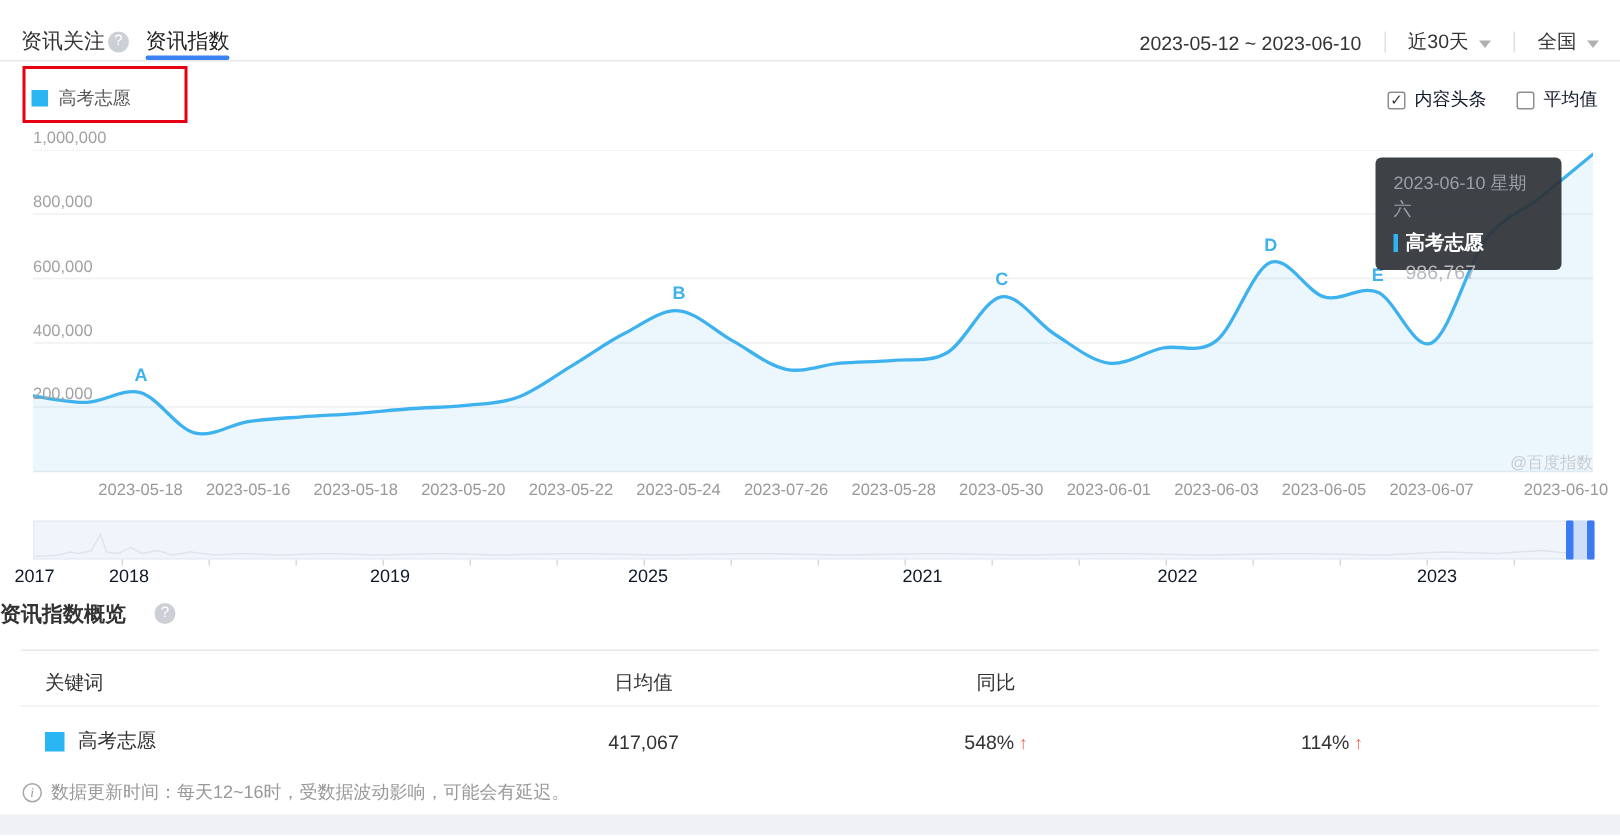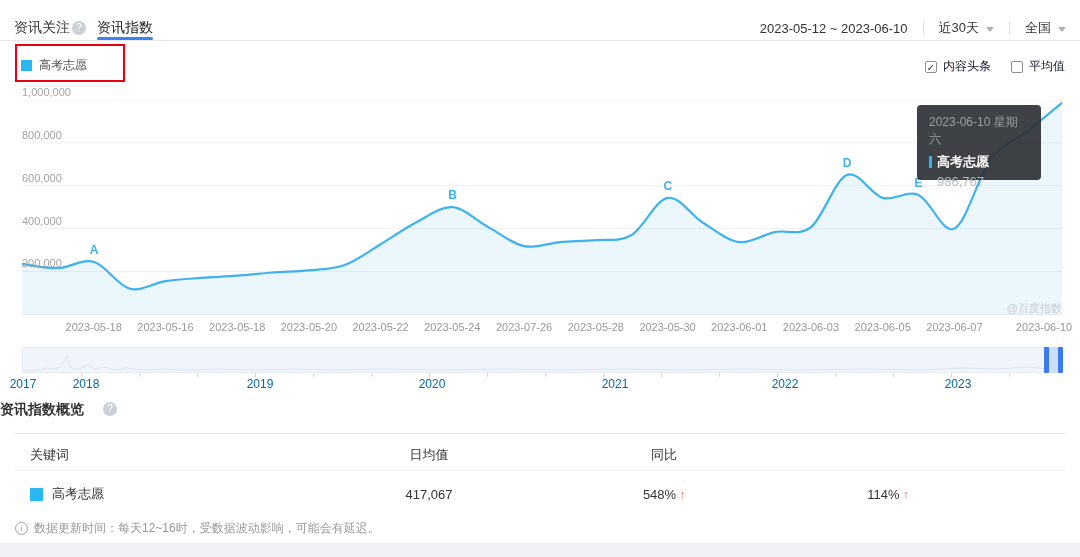--- a/index.html
+++ b/index.html
@@ -45,21 +45,21 @@
   .tt-name-row { display:flex; align-items:center; margin-top:5px; }
   .tt-bar { width:3px; height:12px; margin-right:5px; }
   .tt-name { font-size:13px; font-weight:700; color:#fff; }
   .tt-value { font-size:13px; color:#b6babf; margin-top:3px; padding-left:8px; }
   
   .tl-band { position:absolute; left:22px; top:347px; width:1040px; height:26px;
     background:#f1f5fb; border:1px solid #e6ecf5; }
   .tl-selection { position:absolute; top:-1px; height:26px; background:#cfdef8; }
   .tl-handle { position:absolute; top:-1px; width:5px; height:26px; background:#3a7bf1; border-radius:1px; cursor:ew-resize; z-index:2; }
   .tl-tick { position:absolute; top:25px; width:1px; height:4px; background:#d4d9e1; }
-  .tl-year { position:absolute; top:377px; font-size:12px; color:#0369a1; transform:translateX(-50%); }
+  .tl-year { position:absolute; top:377px; font-size:12px; color:#0f172a; transform:translateX(-50%); }
   
   .ov-title { position:absolute; left:0; top:401px; font-size:14px; font-weight:700; color:#333; }
   .q-ov { left:103px; top:402px; }
   .ov-div1 { position:absolute; left:14px; top:433px; width:1052px; height:1px; background:#e8e8e8; }
   .ov-div2 { position:absolute; left:14px; top:470px; width:1052px; height:1px; background:#f0f0f2; }
   .ov-row { position:absolute; left:14px; width:1052px; display:grid;
     grid-template-columns:330px 170px 300px 1fr; align-items:center; }
   .ov-head { top:443px; height:24px; font-size:13px; color:#333; }
   .ov-data { top:479px; height:30px; font-size:13px; color:#333; }
   .cell-c { text-align:center; }
@@ -172,21 +172,21 @@
       <path d="M0,23 L16,22 L24,20 L30,21 L38,19 L44,8 L48,20 L56,21 L64,17 L72,21 L82,19 L92,22 L104,20 L120,22 L140,21 L165,22 L195,21 L230,22 L270,21 L310,22 L360,21 L420,22 L480,21 L540,22 L600,21 L660,22 L720,21 L780,22 L840,21 L900,22 L940,20 L975,21 L1005,19 L1025,21 L1040,22" fill="none" stroke="#dfe4ec" stroke-width="1"></path>
     </svg>
     <div class="tl-selection" id="tl-selection" style="left: 1021px; width: 19px;"></div>
     <div class="tl-handle" id="tl-handle-l" style="left: 1021px; background: rgb(58, 123, 241);"></div>
     <div class="tl-handle" id="tl-handle-r" style="left: 1035px; background: rgb(58, 123, 241);"></div>
   <div class="tl-tick" style="left: 58px;"></div><div class="tl-tick" style="left: 116px;"></div><div class="tl-tick" style="left: 174px;"></div><div class="tl-tick" style="left: 232px;"></div><div class="tl-tick" style="left: 290px;"></div><div class="tl-tick" style="left: 348px;"></div><div class="tl-tick" style="left: 406px;"></div><div class="tl-tick" style="left: 464px;"></div><div class="tl-tick" style="left: 522px;"></div><div class="tl-tick" style="left: 580px;"></div><div class="tl-tick" style="left: 638px;"></div><div class="tl-tick" style="left: 696px;"></div><div class="tl-tick" style="left: 754px;"></div><div class="tl-tick" style="left: 812px;"></div><div class="tl-tick" style="left: 870px;"></div><div class="tl-tick" style="left: 928px;"></div><div class="tl-tick" style="left: 986px;"></div></div>
   <div id="tl-years">
       <div class="tl-year" style="left: 23px;">2017</div>
       <div class="tl-year" style="left: 86px;">2018</div>
       <div class="tl-year" style="left: 260px;">2019</div>
-      <div class="tl-year" style="left: 432px;">2020</div>
+      <div class="tl-year" style="left: 432px;">2025</div>
       <div class="tl-year" style="left: 615px;">2021</div>
       <div class="tl-year" style="left: 785px;">2022</div>
       <div class="tl-year" style="left: 958px;">2023</div>
     </div>
 
   <div class="ov-title">资讯指数概览</div>
   <div class="q-icon q-ov">?</div>
   <div class="ov-div1"></div>
   <div class="ov-row ov-head">
     <div class="kw-cell">关键词</div>

